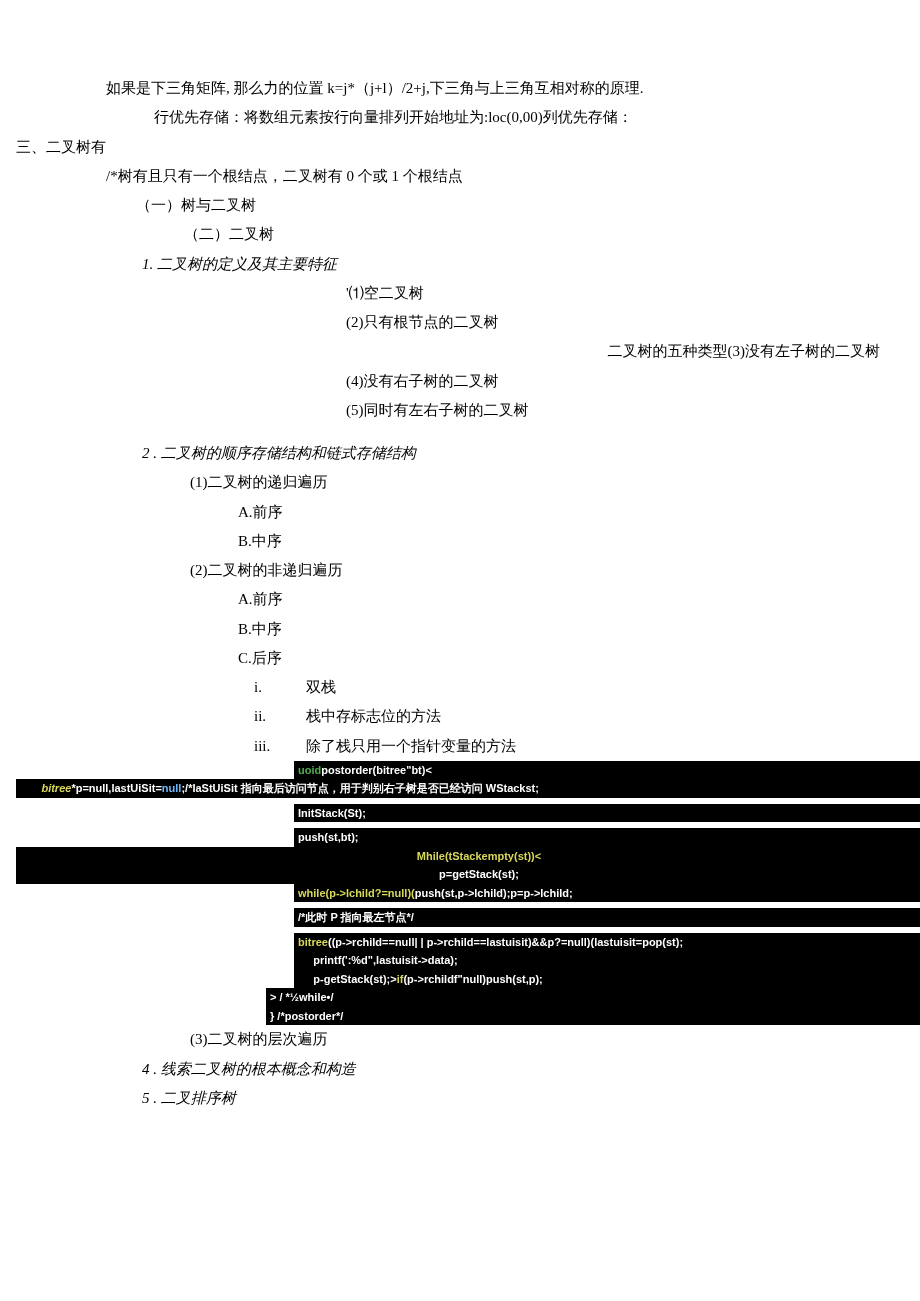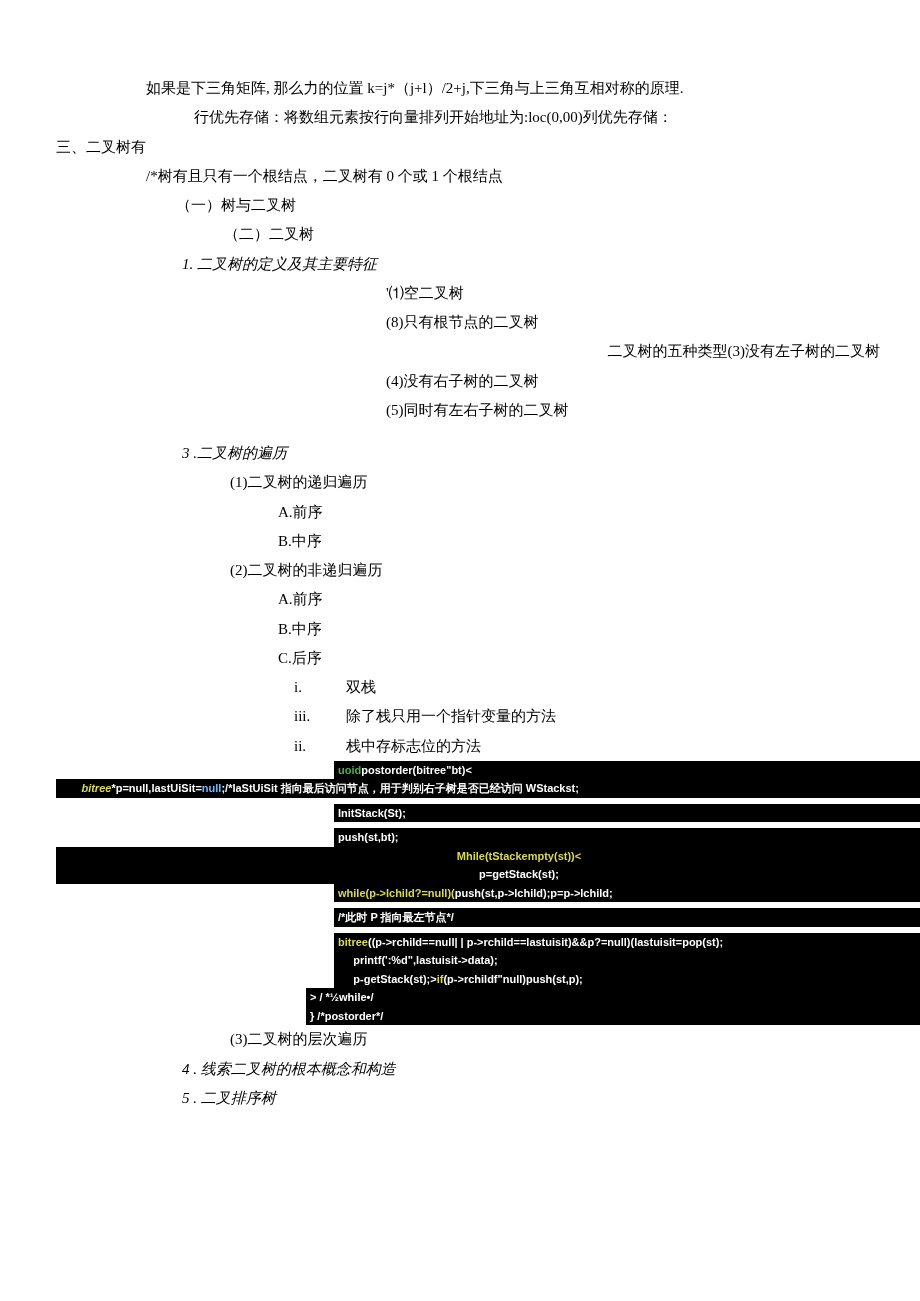--- a/index.html
+++ b/index.html
@@ -5,21 +5,21 @@
   html, body {
     margin: 0;
     padding: 0;
     background: #fff;
     font-family: "SimSun", "宋体", serif;
     font-size: 15px;
     color: #000;
     width: 920px;
   }
   .page {
-    padding: 74px 40px 40px 56px;
+    padding: 74px 40px 40px 16px;
     line-height: 1.95;
   }
   .indent1 { padding-left: 90px; }
   .indent1b { padding-left: 138px; }
   .indent2 { padding-left: 120px; }
   .indent2b { padding-left: 168px; }
   .indent3 { padding-left: 126px; font-style: italic; }
   .indent3b { padding-left: 174px; }
   .indent4 { padding-left: 222px; }
   .sec-title {
@@ -68,52 +68,52 @@
   <div class="sec-title">三、二叉树有</div>
 
   <div class="indent1">/*树有且只有一个根结点，二叉树有 0 个或 1 个根结点</div>
 
   <div class="indent2">（一）树与二叉树</div>
   <div class="indent2b">（二）二叉树</div>
 
   <div class="indent3">1. 二叉树的定义及其主要特征</div>
 
   <div class="types-line">'⑴空二叉树</div>
-  <div class="types-line">(8)只有根节点的二叉树</div>
+  <div class="types-line">(2)只有根节点的二叉树</div>
   <div class="types-block">
     <span>二叉树的五种类型</span><span>(3)没有左子树的二叉树</span>
   </div>
   <div class="types-line">(4)没有右子树的二叉树</div>
   <div class="types-line">(5)同时有左右子树的二叉树</div>
 
   <div style="height:14px"></div>
 
-  <div class="indent3">3  .二叉树的遍历</div>
+  <div class="indent3">2  . 二叉树的顺序存储结构和链式存储结构</div>
 
   <div class="indent3b">(1)二叉树的递归遍历</div>
   <div class="indent4">A.前序</div>
   <div class="indent4">B.中序</div>
 
   <div class="indent3b">(2)二叉树的非递归遍历</div>
   <div class="indent4">A.前序</div>
   <div class="indent4">B.中序</div>
   <div class="indent4">C.后序</div>
 
   <div class="roman-list">
     <div class="roman-item">
       <span class="rn">i.</span>
       <span>双栈</span>
     </div>
     <div class="roman-item">
+      <span class="rn">ii.</span>
+      <span>栈中存标志位的方法</span>
+    </div>
+    <div class="roman-item">
       <span class="rn">iii.</span>
       <span>除了栈只用一个指针变量的方法</span>
-    </div>
-    <div class="roman-item">
-      <span class="rn">ii.</span>
-      <span>栈中存标志位的方法</span>
     </div>
   </div>
 
   <div class="code-wrap">
     <div class="code-row"><span class="kw-green">uoid</span><span>postorder(bitree"bt)&lt;</span></div>
     <div class="code-row full">       <span class="kw-yellow em-i">bitree</span><span>*p=null,lastUiSit=</span><span class="kw-blue">null</span><span>;/*IaStUiSit 指向最后访问节点，用于判别右子树是否已经访问 WStackst;</span></div>
     <div class="code-gap"></div>
     <div class="code-row">InitStack(St);</div>
     <div class="code-gap"></div>
     <div class="code-row">push(st,bt);</div>

